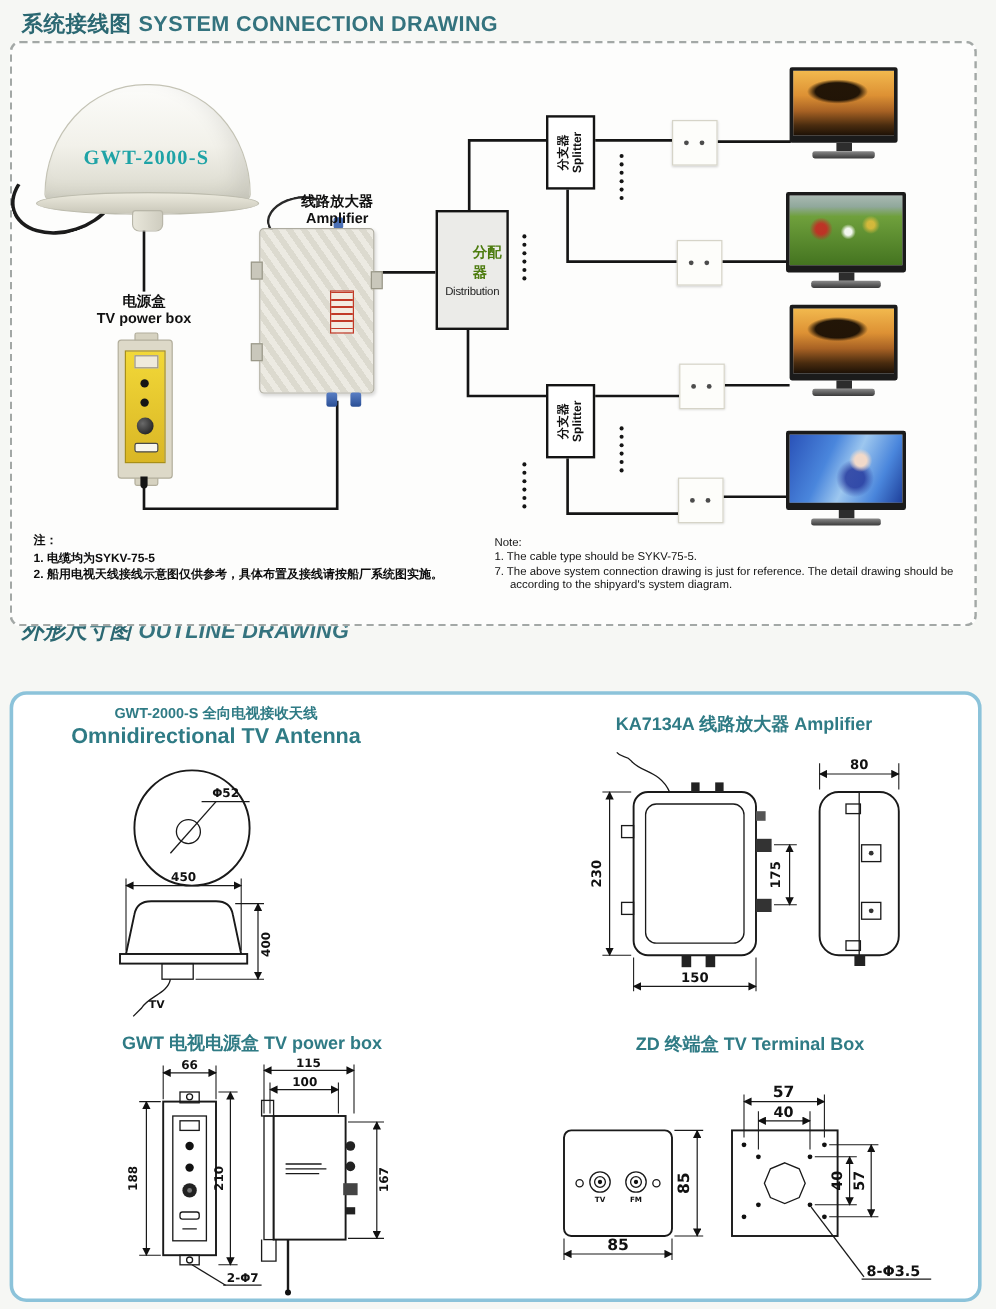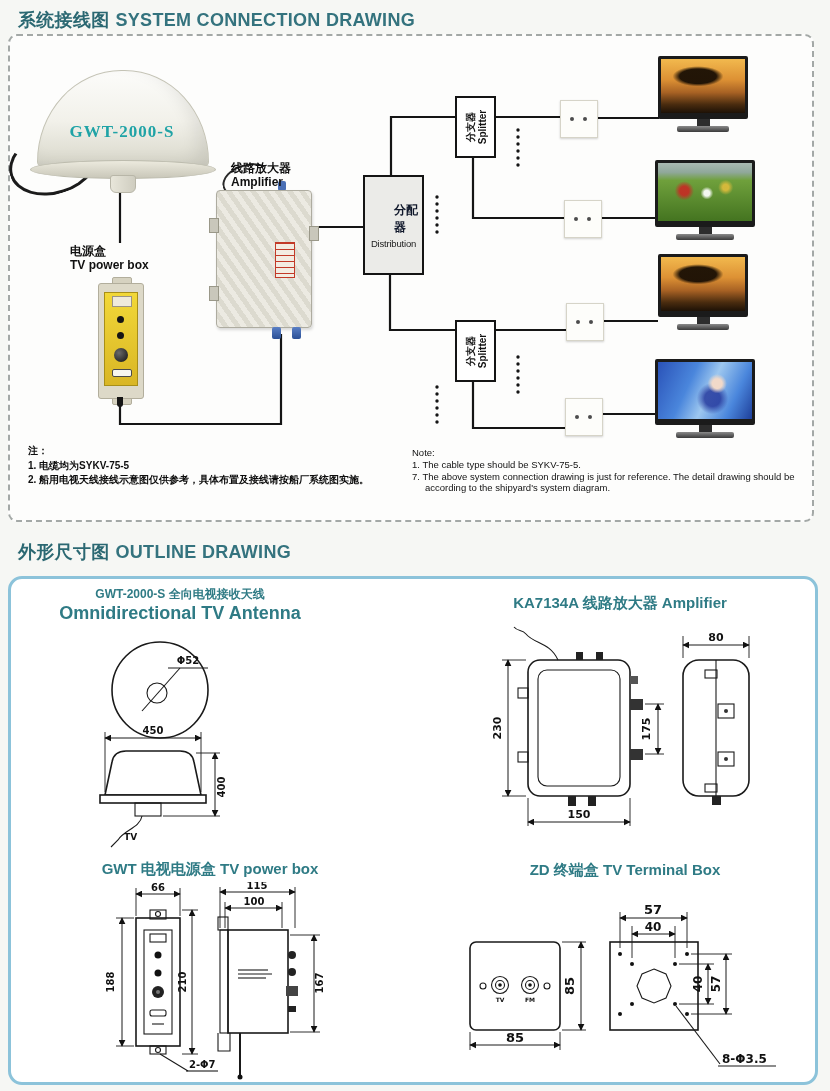--- a/index.html
+++ b/index.html
@@ -4,25 +4,25 @@
 <style>
   html,body{margin:0;padding:0;}
   .page{position:relative;width:830px;height:1091px;background:#f6f7f4;font-family:"Liberation Sans",sans-serif;overflow:hidden;padding-left:44px;}
   .sec-title{position:absolute;left:18px;font-size:18px;font-weight:bold;color:#2e6f7a;letter-spacing:0.3px;}
   .sec-title .zh{color:#2b6872;margin-right:6px;}
   .sec-title .en{color:#34737e;}
   .panel1{position:absolute;left:8px;top:34px;width:802px;height:484px;border:2px dashed #a3a8a6;border-radius:9px;background:#fdfdfc;z-index:1;}
   .panel2{position:absolute;left:8px;top:576px;width:804px;height:503px;border:3px solid #8cc3da;border-radius:14px;background:#ffffff;z-index:1;}
   .overlay{position:absolute;left:0;top:0;z-index:3;pointer-events:none;}
   
-  .conn-label{position:absolute;text-align:left;font-weight:bold;font-size:12px;color:#101010;line-height:1.18;z-index:5;}
+  .conn-label{position:absolute;text-align:center;font-weight:bold;font-size:12px;color:#101010;line-height:1.18;z-index:5;}
   .subtitle{position:absolute;left:30px;top:45px;font-size:13px;font-weight:bold;color:#0d0d0d;z-index:5;}
   
   .dist-box{position:absolute;left:363px;top:175px;width:57px;height:96px;background:#ebebe8;border:2px solid #141414;display:flex;flex-direction:column;justify-content:center;align-items:center;z-index:4;}
-  .dist-box .zh{font-size:12px;font-weight:bold;color:#0f172a;margin-left:29px;}
+  .dist-box .zh{font-size:12px;font-weight:bold;color:#4d7c0f;margin-left:29px;}
   .dist-box .en{font-size:9.5px;color:#222;margin-top:2px;letter-spacing:-0.2px;}
   
   .splitter{position:absolute;width:37px;height:58px;background:#fff;border:2.5px solid #141414;z-index:4;}
   .splitter .rot{position:absolute;left:50%;top:50%;width:56px;transform:translate(-50%,-50%) rotate(-90deg);text-align:center;font-size:10px;font-weight:bold;line-height:1.15;color:#111;}
   
   .plate{position:absolute;width:36px;height:36px;background:#fdfdfa;border:1px solid #d6d4c8;box-shadow:0 1px 2px rgba(0,0,0,0.18);z-index:4;}
   .plate::before{content:"";position:absolute;left:9px;top:16px;width:4px;height:4px;border-radius:50%;background:#4c4c4c;}
   .plate::after{content:"";position:absolute;left:22px;top:16px;width:4px;height:4px;border-radius:50%;background:#4c4c4c;}
   
   .tv{position:absolute;z-index:4;}
@@ -236,21 +236,21 @@
     <div>1. 电缆均为SYKV-75-5</div>
     <div>2. 船用电视天线接线示意图仅供参考，具体布置及接线请按船厂系统图实施。</div>
   </div>
   <div class="note-en">
     <div>Note:</div>
     <div>1. The cable type should be SYKV-75-5.</div>
     <div>7. The above system connection drawing is just for reference.  The detail drawing should be</div>
     <div class="indent">according to the shipyard's system diagram.</div>
   </div>
 
-  <div class="sec-title" style="top:540px;">
+  <div class="sec-title" style="top:514px;font-style:italic;">
     <span class="zh">外形尺寸图</span><span class="en">OUTLINE DRAWING</span>
   </div>
 
   <div class="panel2"></div>
 
   <div class="q-title" style="left:40px;top:586px;width:280px;">
     <div class="l1">GWT-2000-S 全向电视接收天线</div>
     <div class="l2">Omnidirectional TV Antenna</div>
   </div>
   <div class="q-title l1" style="left:430px;top:594px;width:380px;font-size:15px;">KA7134A 线路放大器 Amplifier</div>

